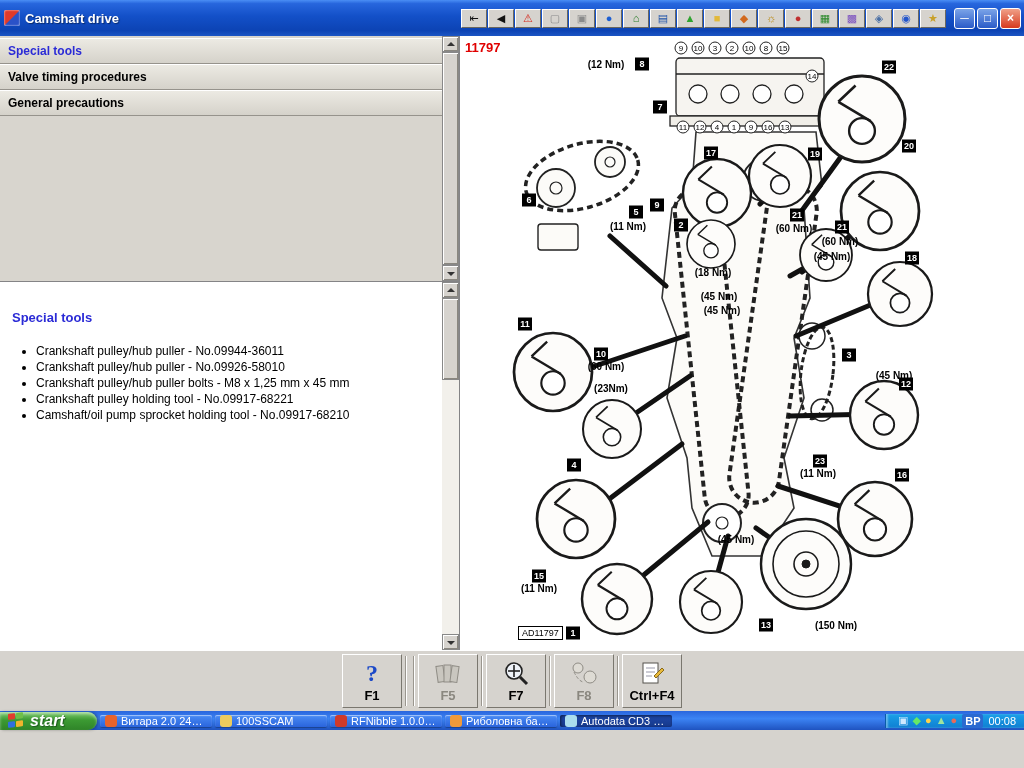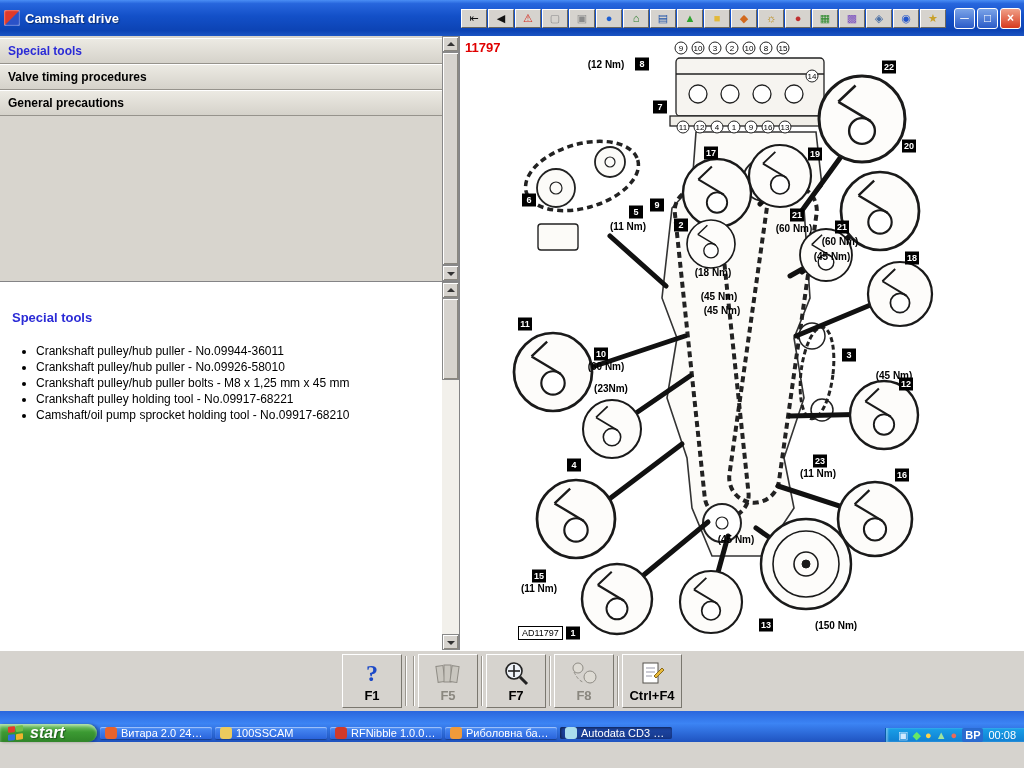--- a/index.html
+++ b/index.html
@@ -68,21 +68,21 @@
   
   .fnbar { height:61px; background:#d6d3ce; border-top:1px solid #fff; display:flex;
     justify-content:center; align-items:center; }
   .fn-sep { width:2px; height:50px; border-left:1px solid #9a968e; border-right:1px solid #fff; margin:0 3px; }
   .fn-btn { width:60px; height:54px; background:#d6d3ce; border:1px solid; border-color:#fff #7a776f #7a776f #fff;
     display:flex; flex-direction:column; align-items:center; justify-content:center; gap:2px; cursor:default; }
   .fn-lb { font-size:13px; font-weight:bold; color:#000; }
   .fn-btn.disabled .fn-lb { color:#8a877f; }
 
   
-  .taskbar { height:31px; display:flex; align-items:flex-end;
+  .taskbar { height:19px; display:flex; align-items:center;
     background:linear-gradient(180deg,#2a66dd,#3c84f4 40%,#1f53c0); }
   .start-btn { width:97px; flex:none; display:flex; align-items:center; gap:6px; padding-left:8px;
     background:linear-gradient(180deg,#7ecb6f,#3c9a33 45%,#2f8428); border-radius:0 14px 14px 0;
     box-shadow:inset 0 2px 3px rgba(255,255,255,.45), 2px 0 3px rgba(0,0,0,.3); }
   .start-label { color:#fff; font-weight:bold; font-style:italic; font-size:16px; text-shadow:1px 1px 1px #1d5a1d; }
   .xp-flag { width:16px; height:15px; display:grid; grid-template-columns:7px 7px; grid-gap:1px; transform:skewY(-6deg); }
   .xp-flag span { width:7px; height:6px; border-radius:1px; }
   .tasks { flex:1; display:flex; gap:3px; padding:3px 3px; overflow:hidden; }
   .task { flex:0 1 112px; min-width:60px; display:flex; align-items:center; gap:4px; padding:0 5px;
     background:linear-gradient(180deg,#4a8cf5,#2a64dc); border-radius:2px; color:#fff; font-size:11px;

